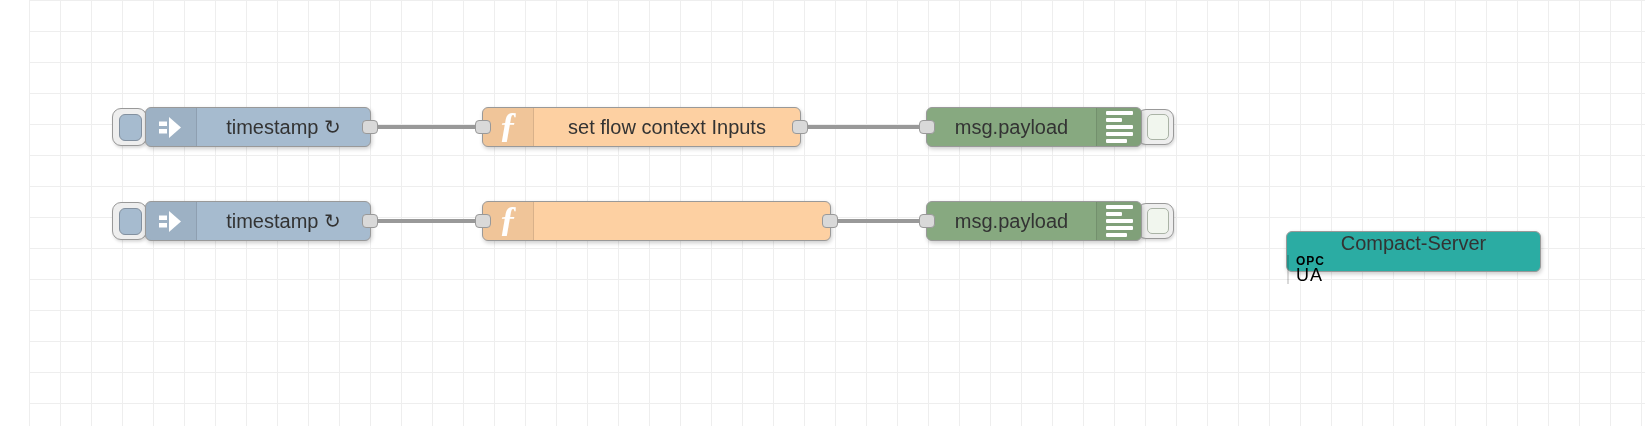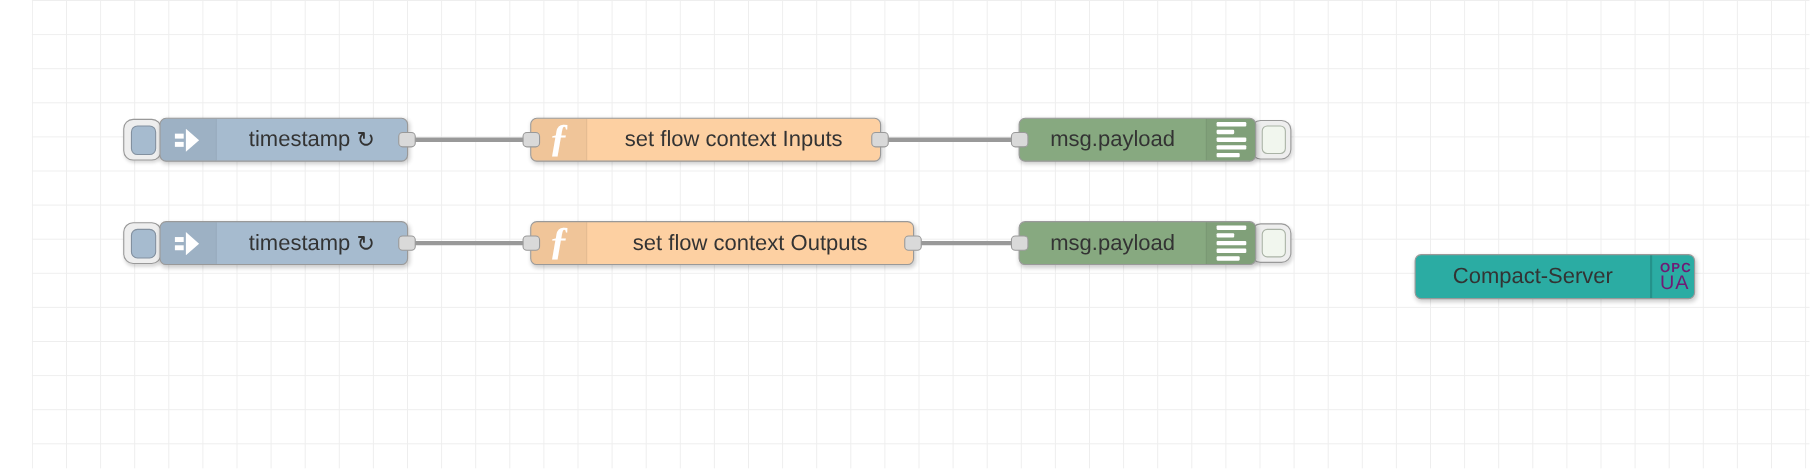--- a/index.html
+++ b/index.html
@@ -36,21 +36,21 @@
     width:50px;display:flex;align-items:center;justify-content:center;
     background:rgba(0,0,0,0.05);flex:0 0 auto;
   }
   .icon-left{border-right:1px solid rgba(0,0,0,0.10);border-radius:5px 0 0 5px;}
   .icon-right{border-left:1px solid rgba(0,0,0,0.10);border-radius:0 5px 5px 0;width:44px;}
 
   .node-inject{background:#a6bbcf;}
   .node-function{background:#fdd0a2;}
   .node-function .label{}
   .node-debug{background:#87a980;}
-  .node-server{background:#2baca3;}
+  .node-server{background:#2baca3;flex-direction:column;}
 
   
   .port{
     position:absolute;width:16px;height:14px;box-sizing:border-box;
     background:#d9d9d9;border:1.5px solid #999999;border-radius:4px;
     top:50%;transform:translateY(-50%);z-index:4;
   }
   .port-in{left:-8px;}
   .port-out{right:-8px;}
 
@@ -88,21 +88,21 @@
   
   .f-glyph{
     font-family:"Liberation Serif",serif;font-style:italic;font-weight:bold;
     color:#ffffff;font-size:36px;line-height:1;transform:translateY(-2px);
   }
 
   
   .server-badge{
     width:40px;flex:0 0 auto;border-left:2px solid rgba(0,0,0,0.15);
     display:flex;flex-direction:column;justify-content:center;
-    padding-left:7px;box-sizing:border-box;color:#701a75;
+    padding-left:7px;box-sizing:border-box;color:#000000;
   }
   .server-badge .b-top{font-size:12px;font-weight:bold;letter-spacing:1px;line-height:12px;}
   .server-badge .b-bottom{font-size:18px;font-weight:normal;letter-spacing:1px;line-height:17px;}
 
   
   #inject-btn-1{left:83px;top:108px;}
   #inject-btn-2{left:83px;top:202px;}
   #inject-1{left:116px;top:107px;width:226px;}
   #inject-2{left:116px;top:201px;width:226px;}
   #function-1{left:453px;top:107px;width:319px;}
@@ -189,21 +189,20 @@
     <div class="label">
       <span>timestamp</span>&nbsp;<span>↻</span>
     </div>
     <div class="port port-out"></div>
   </div>
 
   <div class="node node-function" id="function-2">
     <div class="icon-section icon-left">
       <span class="f-glyph">ƒ</span>
     </div>
-    <div class="label">set flow context Outputs</div>
     <div class="port port-in"></div>
     <div class="port port-out"></div>
   </div>
 
   <div class="debug-toggle" id="debug-toggle-2">
     <div class="inner"></div>
   </div>
 
   <div class="node node-debug" id="debug-2">
     <div class="label">msg.payload</div>

